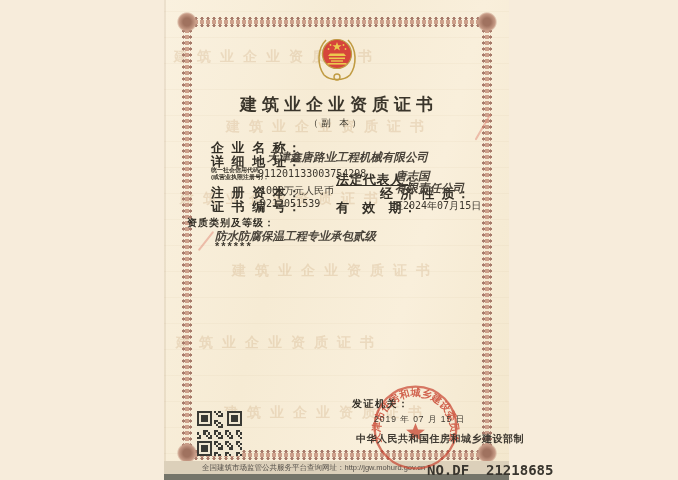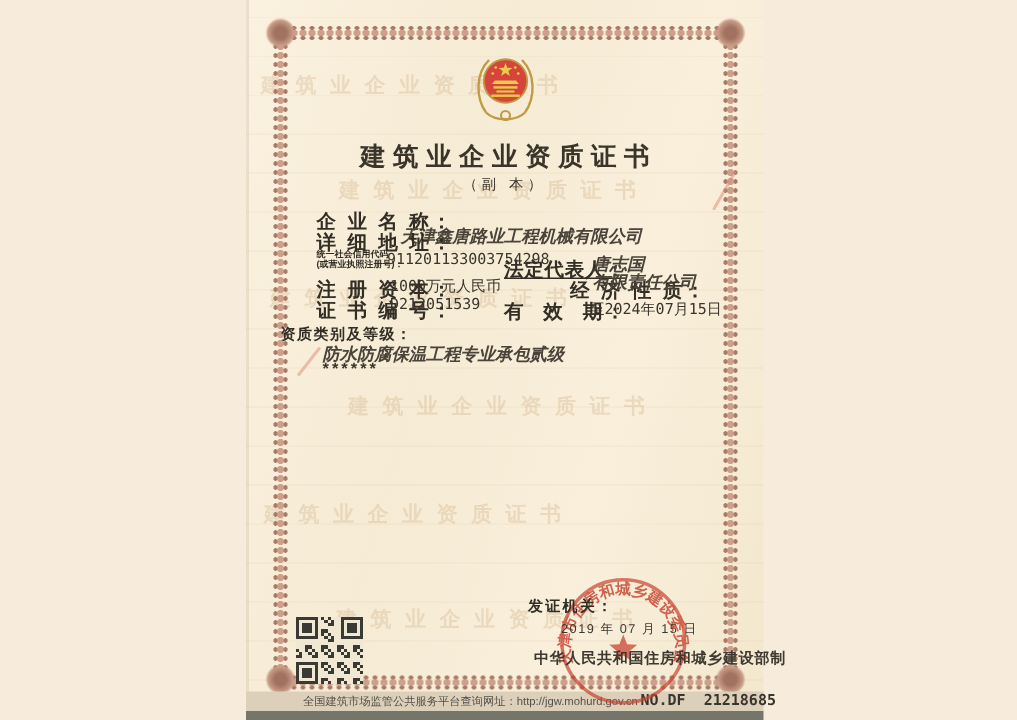--- a/index.html
+++ b/index.html
@@ -69,21 +69,21 @@
     letter-spacing:1.5px;color:#322e26;}
   .date-line{position:absolute;left:374px;top:414px;z-index:7;font-size:8.5px;letter-spacing:1px;
     color:#3e3931;white-space:pre;}
   .made-by{position:absolute;left:356px;top:432px;z-index:7;font-size:10px;letter-spacing:0.5px;
     color:#3e3931;font-weight:bold;white-space:nowrap;}
   .seal{position:absolute;left:371px;top:383px;width:89px;height:89px;z-index:6;opacity:.82;}
   .qr{position:absolute;left:197px;top:411px;width:45px;height:45px;z-index:5;}
   .bottom-strip{position:absolute;left:164px;top:461px;width:345px;height:13px;z-index:4;background:#dcd0ba;}
   .query-url{position:absolute;left:178px;top:463px;z-index:5;font-size:7.5px;color:#55504a;white-space:nowrap;margin-left:24px;}
   .serial{position:absolute;left:427px;top:462px;z-index:5;font-family:"DejaVu Sans Mono",monospace;
-    font-weight:bold;font-size:10px;color:#39352e;white-space:pre;}
+    font-weight:bold;font-size:14px;color:#39352e;white-space:pre;}
   .dark-strip{position:absolute;left:164px;top:474px;width:345px;height:6px;z-index:4;background:#75756a;}
   
   .pen-mark{position:absolute;width:2px;border-radius:2px;background:rgba(226,138,120,.5);z-index:4;}
   .pm-1{left:205px;top:229px;height:24px;transform:rotate(38deg);}
   .pm-2{left:482px;top:112px;height:30px;transform:rotate(30deg);}
 </style>
 </head>
 <body>
 
 <div class="canvas">

